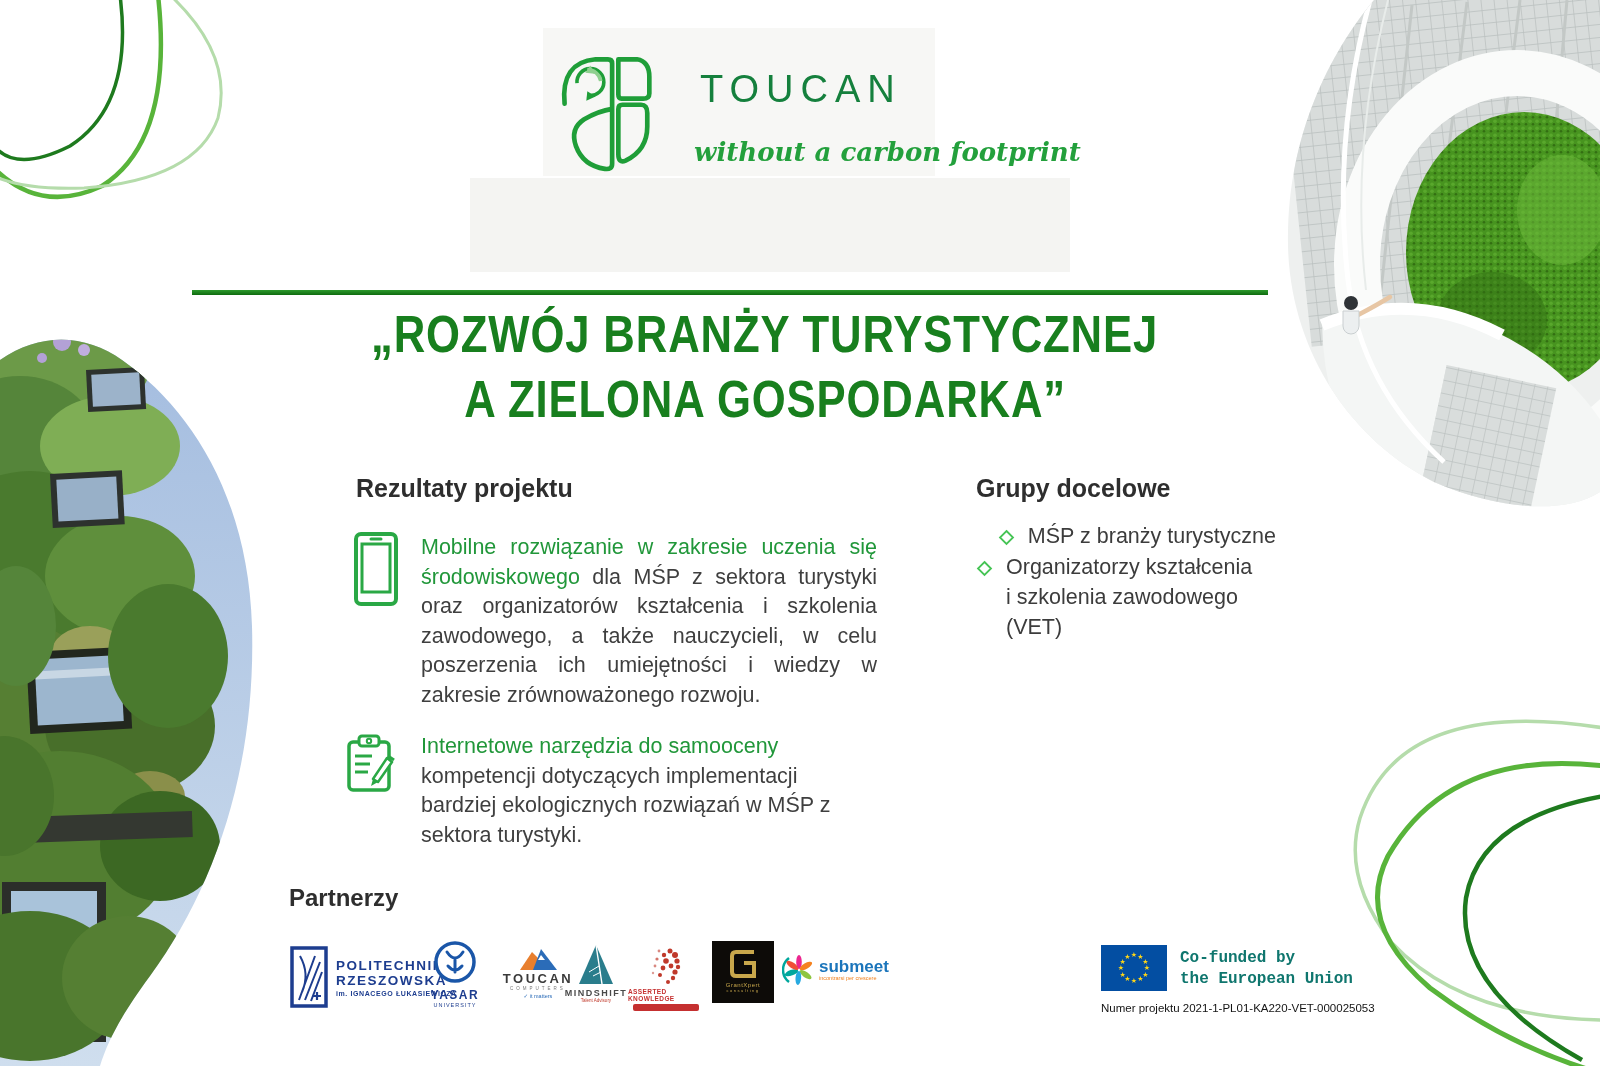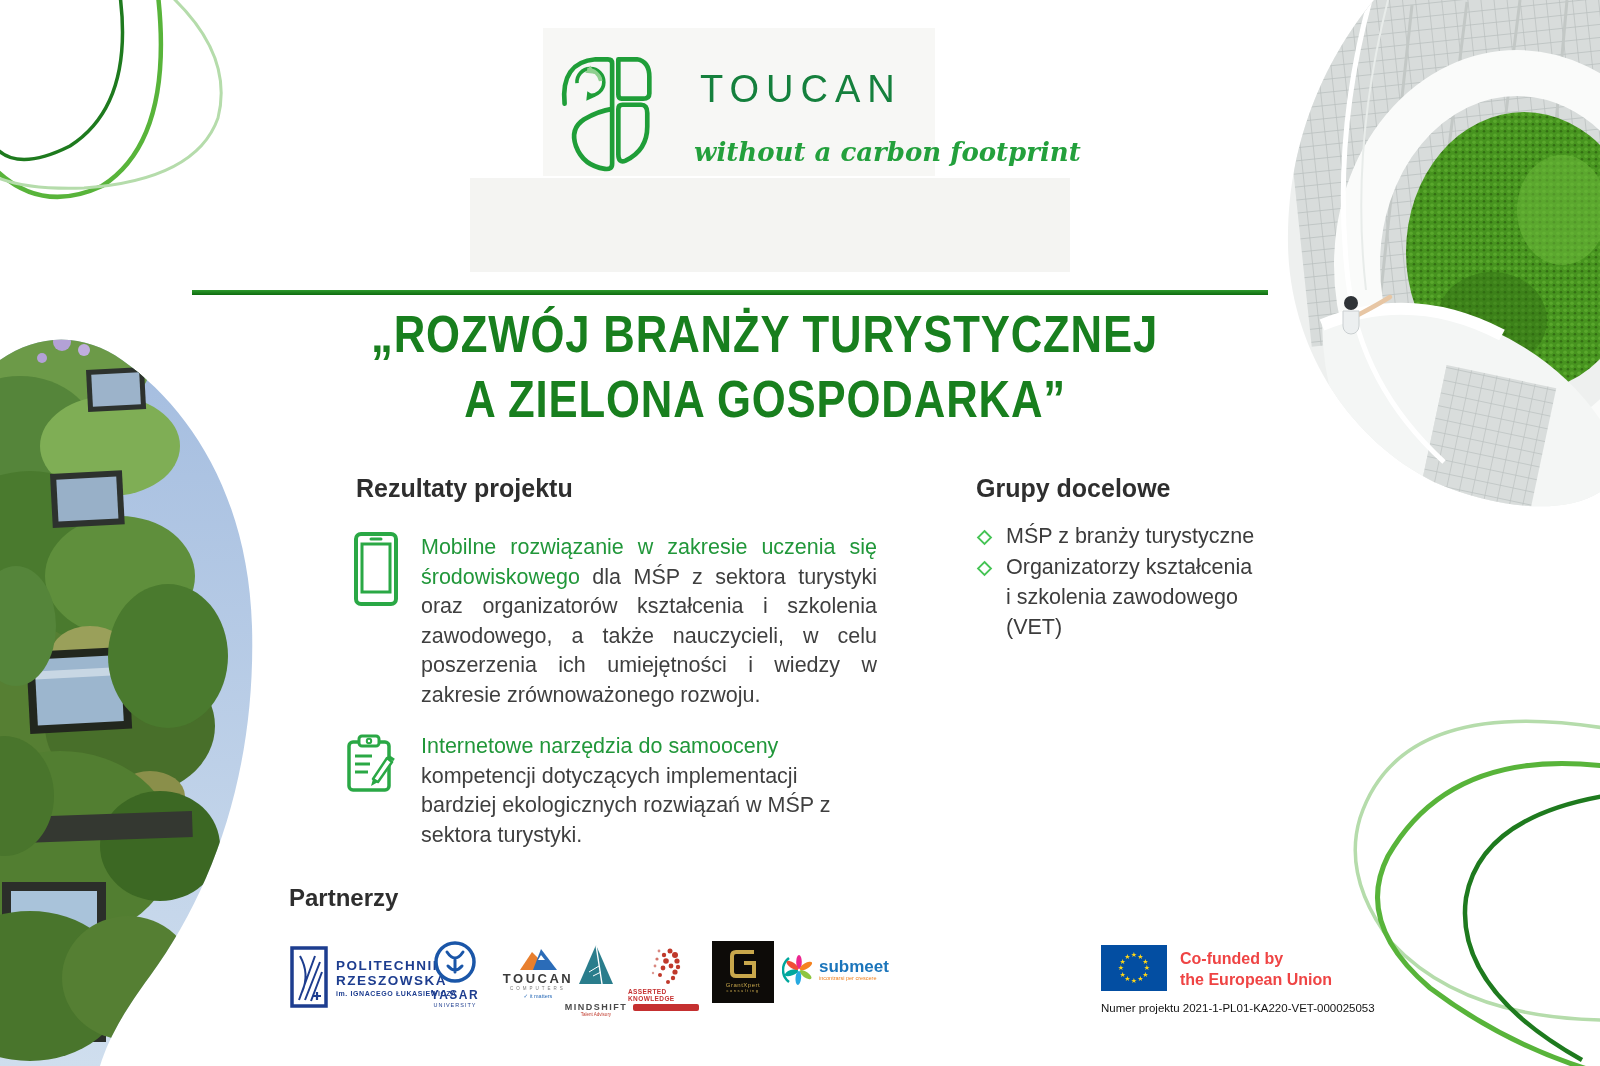--- a/index.html
+++ b/index.html
@@ -12,26 +12,26 @@
            font-size:26px;line-height:27px;color:#23a03c;}
   .kon{width:1070px;text-align:center;color:#2b2b2b;font-size:88px;font-weight:700;line-height:88px;}
   .cond{display:inline-block;transform:scaleX(.74);transform-origin:center;letter-spacing:3px;white-space:nowrap;}
   .divider{height:5px;background:linear-gradient(#2d9a2d,#0f6b0f);}
   .sub{width:1140px;text-align:center;color:#187f1e;font-size:52px;font-weight:700;line-height:56px;}
   .cond2{display:inline-block;transform:scaleX(.84);transform-origin:center;letter-spacing:1px;white-space:nowrap;}
   .h2{font-size:25px;font-weight:bold;color:#2e2e2e;}
   .para{font-size:21.5px;line-height:29.5px;color:#3f3f3f;}
   .just{text-align:justify;}
   .green-text{color:#21973a;}
-  .bullet-row{display:flex;align-items:flex-start;margin-bottom:1px;}
+  .bullet-row{display:flex;align-items:flex-start;margin-bottom:1px;justify-content:flex-end;}
   .bullet-txt{font-size:21.5px;line-height:30px;color:#3c3c3c;}
   .dia{flex:0 0 auto;margin:8px 13px 0 0;}
   .logo-col{display:flex;flex-direction:column;align-items:center;}
   .navy{color:#1d3d8f;}
-  .eu-text{font-size:16px;line-height:21px;font-weight:bold;color:#ef4444;}
+  .eu-text{font-size:16px;line-height:21px;font-weight:bold;color:#0f766e;font-family:Liberation Mono, monospace;}
   .proj{font-size:11.5px;color:#141414;}
 </style>
 </head>
 <body>
 
 <div class="poster">
 
   <svg class="abs" style="left:0;top:0" width="240" height="250" viewBox="0 0 240 250">
     <path d="M120,-5 Q134,105 70,146 Q18,172 -4,148" stroke="#1e7a1e" stroke-width="3.5" fill="none"></path>
     <path d="M158,-5 Q174,140 102,186 Q42,214 -4,170" stroke="#58b43a" stroke-width="4.5" fill="none"></path>
@@ -242,21 +242,21 @@
     <div style="font-size:4.5px;color:#777;letter-spacing:3px">COMPUTERS</div>
     <div style="font-size:5.5px;color:#2b6cb8;margin-top:2px">✓ <span>it matters</span></div>
   </div>
 
   <div class="abs logo-col" style="left:566px;top:942px;width:60px">
     <svg width="38" height="44" viewBox="0 0 38 44">
       <polygon points="19,3 36,42 2,42" fill="#2a7d8c"></polygon>
       <path d="M19,3 L25,42" stroke="#ffffff" stroke-width="1.4" fill="none"></path>
       <path d="M12,30 L22,24 M16,34 L24,30" stroke="#ffffff" stroke-width="1" fill="none"></path>
     </svg>
-    <div style="font-size:9px;font-weight:bold;color:#4a4a4a;letter-spacing:1.5px;margin-top:16px">MINDSHIFT</div>
+    <div style="font-size:9px;font-weight:bold;color:#4a4a4a;letter-spacing:1.5px;margin-top:2px">MINDSHIFT</div>
     <div style="font-size:4.5px;color:#c0392b">Talent Advisory</div>
   </div>
 
   <div class="abs logo-col" style="left:628px;top:946px;width:76px">
     <svg width="36" height="40" viewBox="0 0 36 40">
       <g fill="#c0392b">
         <circle cx="22" cy="5" r="2.5"></circle>
           <circle cx="27" cy="9" r="3"></circle>
           <circle cx="29" cy="15" r="2.6"></circle>
         <circle cx="30" cy="21" r="2.2"></circle>

